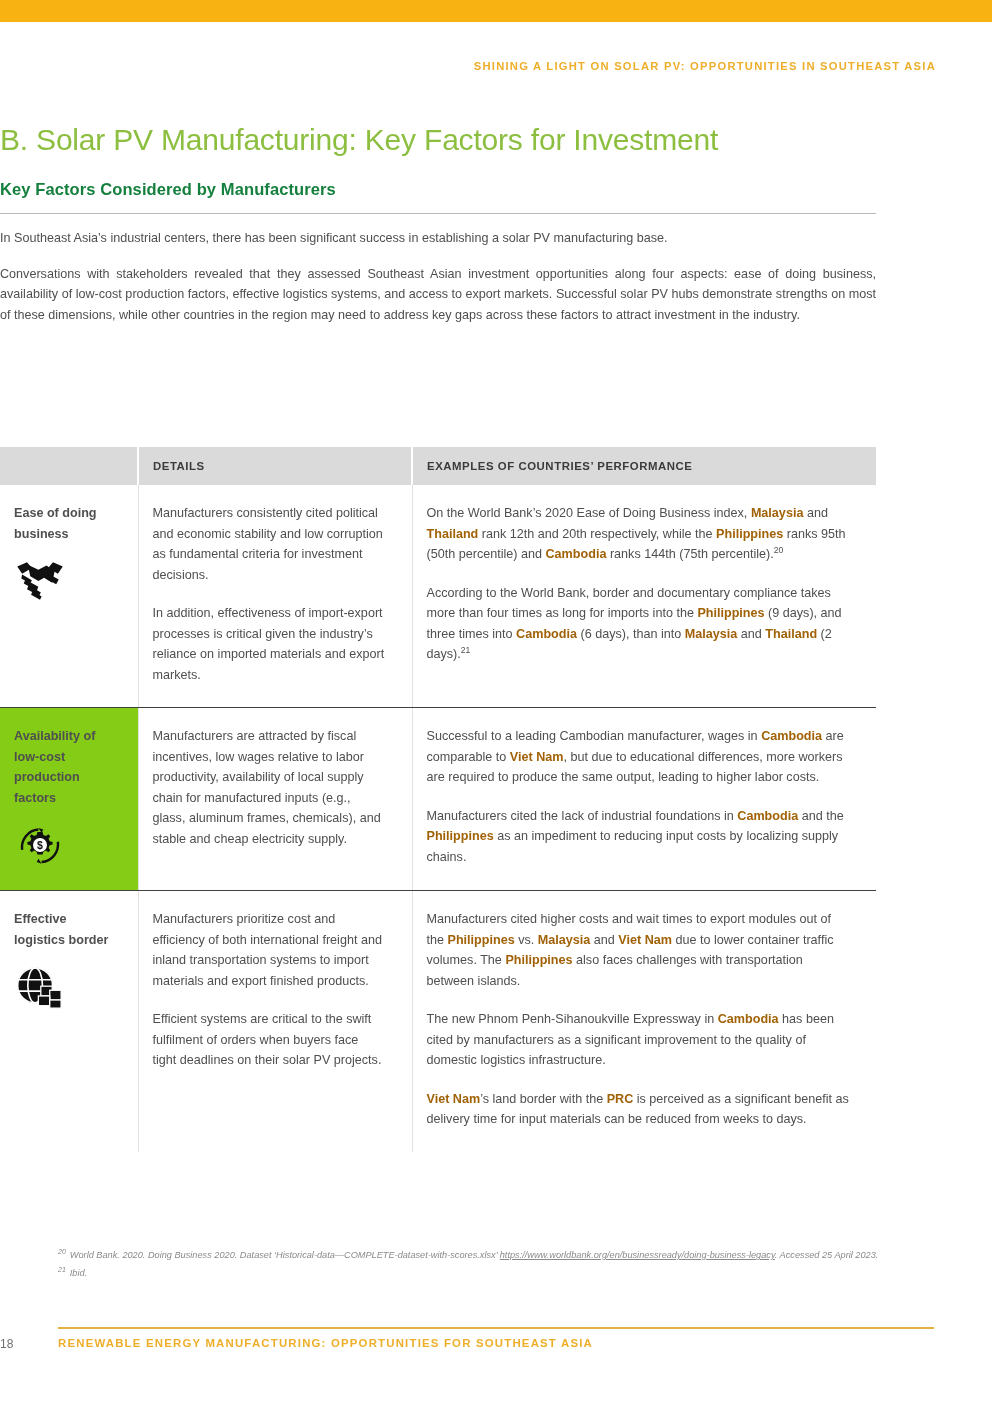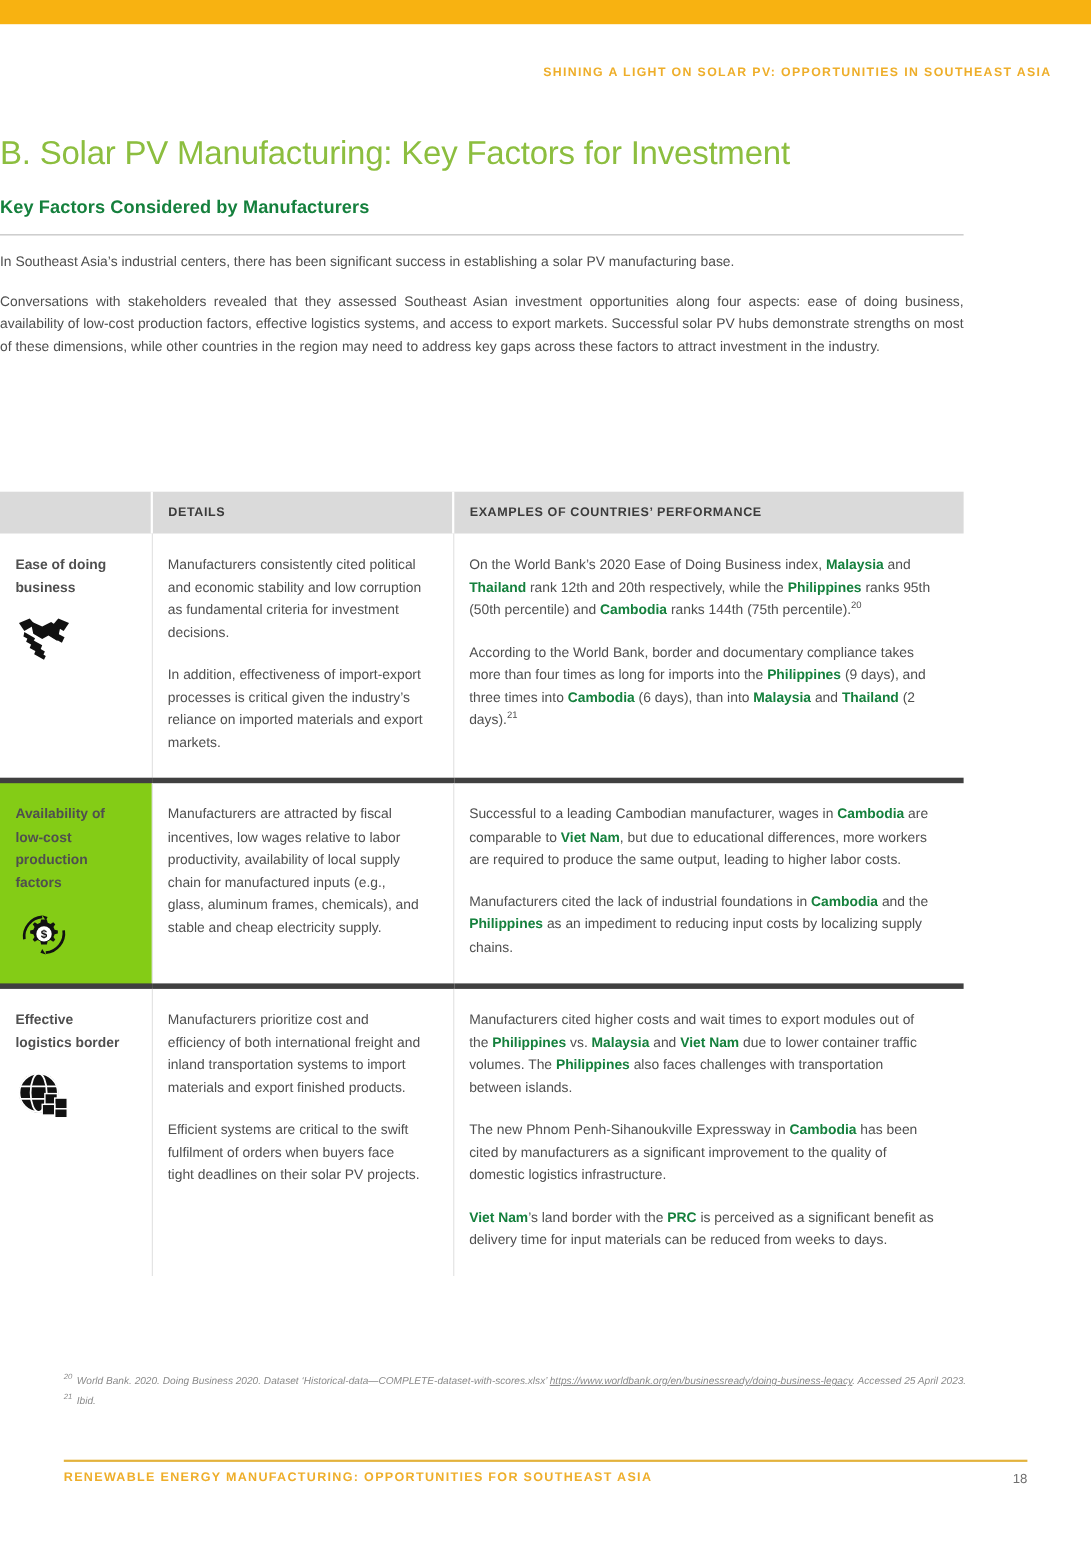--- a/index.html
+++ b/index.html
@@ -28,21 +28,20 @@
   
   .running-header {
     position: absolute;
     left: 0; top: 60px;
     width: 936px;
     text-align: right;
     font-size: 11.2px;
     font-weight: bold;
     letter-spacing: 1.25px;
     color: #EEAE2A;
-    padding-left: 20px;
   }
 
   h1.section-title {
     margin: 0;
     padding: 0;
     position: absolute;
     top: 123px;
     left: 0;
     font-size: 30px;
     font-weight: normal;
@@ -111,21 +110,21 @@
     color: #3b3b3b;
     border-right: 2px solid #ffffff;
   }
   .factors-table thead th.blank { padding: 0; }
   .factors-table thead th:last-child { border-right: none; }
 
   .factors-table tbody td {
     vertical-align: top;
     padding: 18px 26px 22px 14px;
     border-right: 1px solid #e2e2e2;
-    border-bottom: 5px solid #404040;
+    border-bottom: 1px solid #404040;
     font-size: 12.6px;
     line-height: 20.5px;
     color: #4f4f4f;
   }
   .factors-table tbody td:last-child { border-right: none; }
   .factors-table tbody tr:last-child td { border-bottom: none; }
 
   .factors-table tbody tr.tinted td.label-cell { background: #84cc16; }
 
   td.label-cell {
@@ -146,21 +145,21 @@
 
   td.detail-cell p,
   td.example-cell p {
     margin: 0 0 18px 0;
   }
   td.detail-cell p:last-child,
   td.example-cell p:last-child { margin-bottom: 0; }
 
   td.example-cell { padding-left: 16px; padding-right: 18px; }
 
-  b.country { font-weight: bold; color: #15803d; }
+  b.country { font-weight: bold; color: #a16207; }
   sup.fn { font-size: 8.6px; vertical-align: super; line-height: 0; }
 
   
   .footnotes {
     position: absolute;
     top: 1248px;
     left: 58px;
     width: 888px;
     font-size: 9.2px;
     line-height: 15px;
@@ -195,21 +194,21 @@
     font-size: 11.4px;
     font-weight: bold;
     letter-spacing: 1.2px;
     color: #EEAE2A;
   }
   .page-number {
     position: absolute;
     left: 0;
     top: 1337px;
     width: 934px;
-    text-align: right;
+    text-align: left;
     font-size: 12px;
     color: #6f6f6f;
   }
 </style>
 </head>
 <body>
 
 <div class="top-bar"></div>
 
 <div class="running-header">SHINING A LIGHT ON SOLAR PV: OPPORTUNITIES IN SOUTHEAST ASIA</div>

